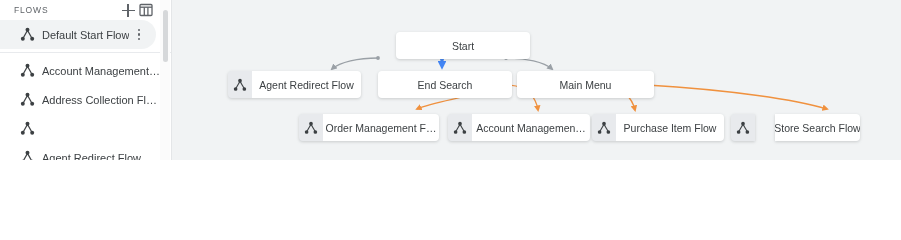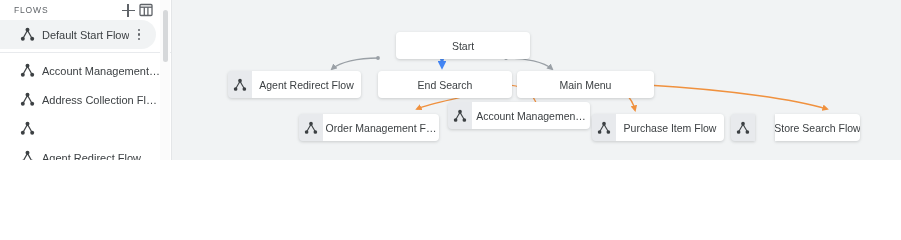--- a/index.html
+++ b/index.html
@@ -319,21 +319,21 @@
           <circle cx="8" cy="3" r="2.1" fill="#3c4043"></circle>
             <circle cx="3" cy="12.6" r="2.1" fill="#3c4043"></circle>
             <circle cx="13" cy="12.6" r="2.1" fill="#3c4043"></circle>
           <line x1="8" y1="3.6" x2="3.4" y2="11.8" stroke="#3c4043" stroke-width="1.25"></line>
             <line x1="8" y1="3.6" x2="12.6" y2="11.8" stroke="#3c4043" stroke-width="1.25"></line>
         </svg>
       </div>
       <div class="body">Order Management F…</div>
     </div>
 
-    <div class="node has-badge" style="left:276px;top:102px;width:142px;">
+    <div class="node has-badge" style="left:276px;top:114px;width:142px;">
       <div class="badge">
         <svg width="14" height="14" viewBox="0 0 16 16">
           <circle cx="8" cy="3" r="2.1" fill="#3c4043"></circle>
             <circle cx="3" cy="12.6" r="2.1" fill="#3c4043"></circle>
             <circle cx="13" cy="12.6" r="2.1" fill="#3c4043"></circle>
           <line x1="8" y1="3.6" x2="3.4" y2="11.8" stroke="#3c4043" stroke-width="1.25"></line>
             <line x1="8" y1="3.6" x2="12.6" y2="11.8" stroke="#3c4043" stroke-width="1.25"></line>
         </svg>
       </div>
       <div class="body">Account Managemen…</div>

